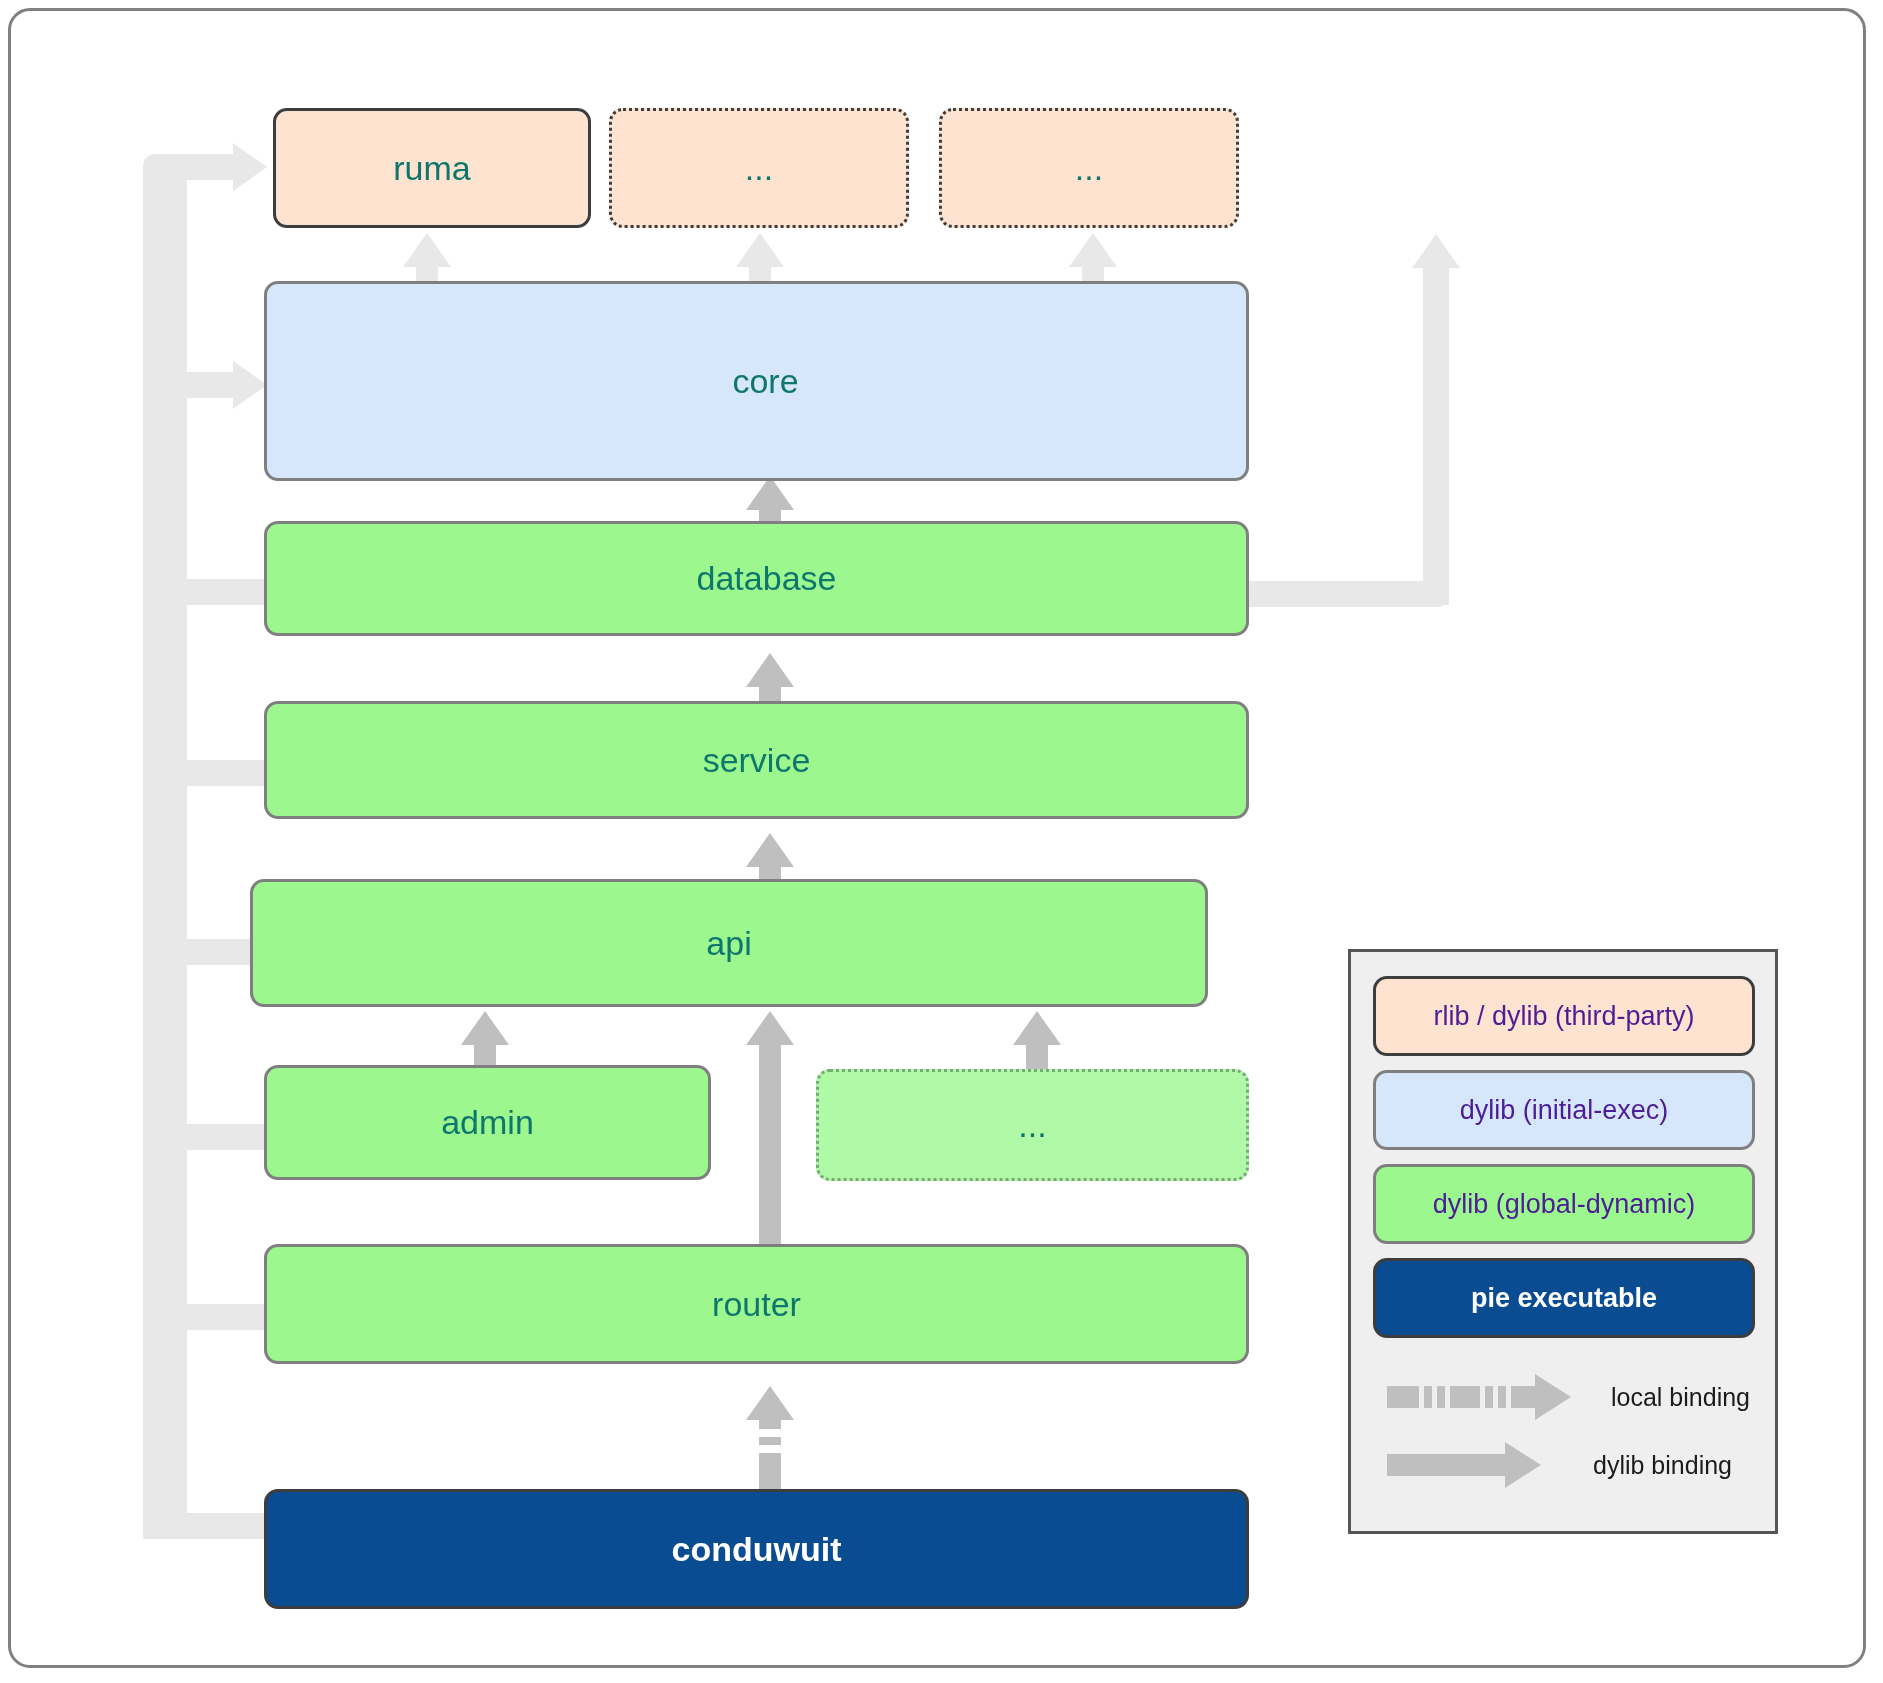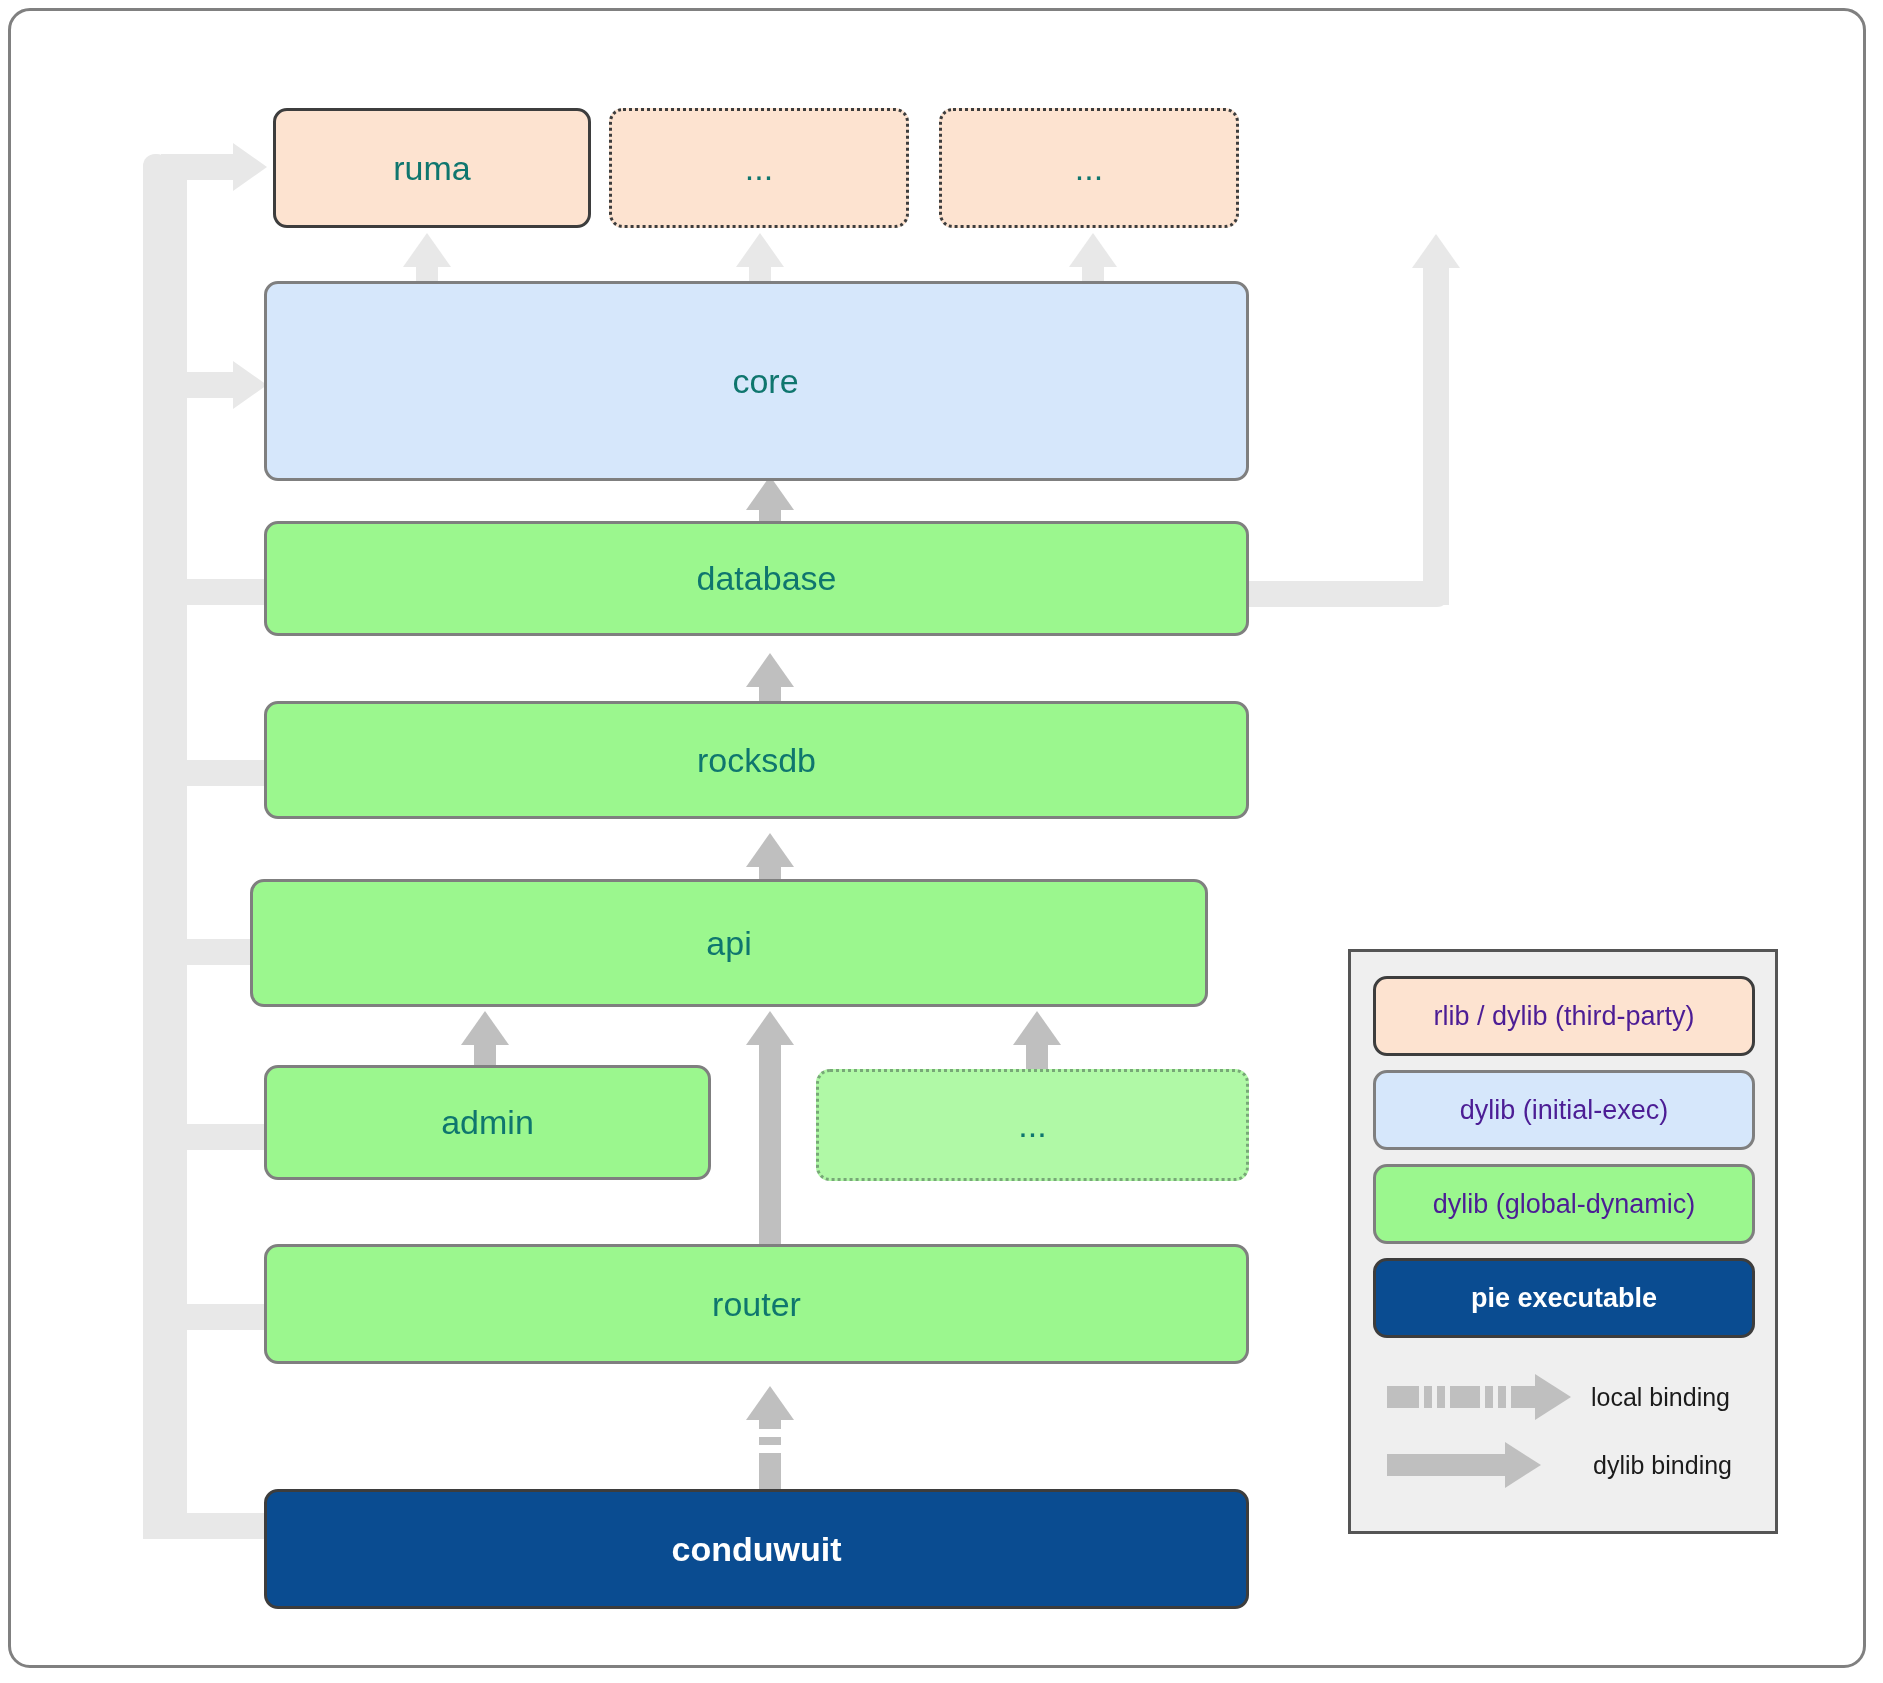--- a/index.html
+++ b/index.html
@@ -144,21 +144,21 @@
 
   <div class="node c-blue solid-gray" style="left:253px;top:270px;width:985px;height:200px;">
     <span>core</span>
   </div>
 
   <div class="node c-green solid-gray" style="left:253px;top:510px;width:985px;height:115px;padding-left:20px;">
     <span>database</span>
   </div>
 
   <div class="node c-green solid-gray" style="left:253px;top:690px;width:985px;height:118px;">
-    <span>rocksdb</span>
+    <span>service</span>
   </div>
 
   <div class="node c-green solid-gray" style="left:239px;top:868px;width:958px;height:128px;">
     <span>api</span>
   </div>
 
   <div class="node c-green solid-gray" style="left:253px;top:1054px;width:447px;height:115px;">
     <span>admin</span>
   </div>
 
@@ -196,21 +196,21 @@
       <span style="display:flex;align-items:center;">
         <span class="dashseg" style="width:32px;"></span>
         <span class="dashseg" style="width:8px;"></span>
         <span class="dashseg" style="width:8px;"></span>
         <span class="dashseg" style="width:30px;"></span>
         <span class="dashseg" style="width:8px;"></span>
         <span class="dashseg" style="width:8px;"></span>
         <span class="dashseg" style="width:24px;margin-right:0;"></span>
         <span class="ar-head"></span>
       </span>
-      <span class="lg-label" style="margin-left:20px;">local binding</span>
+      <span class="lg-label" style="margin-left:40px;">local binding</span>
     </div>
 
     <div class="lg-line" style="left:36px;top:488px;width:370px;height:50px;">
       <span style="display:flex;align-items:center;">
         <span class="ar-shaft" style="width:118px;"></span>
         <span class="ar-head"></span>
       </span>
       <span class="lg-label" style="margin-left:52px;">dylib binding</span>
     </div>
 

